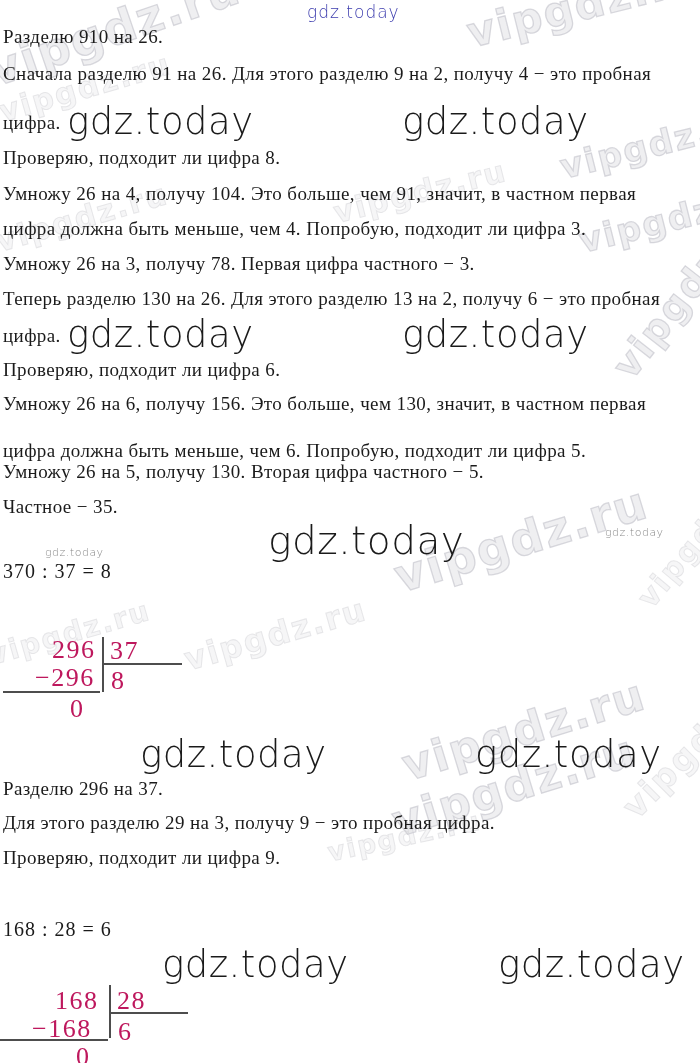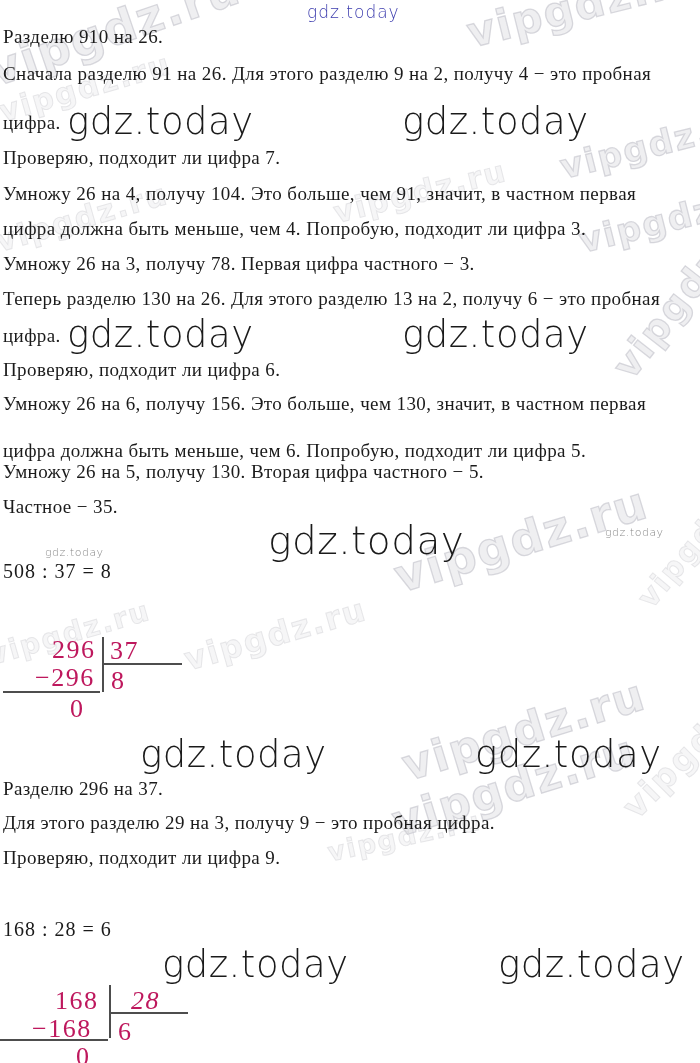--- a/index.html
+++ b/index.html
@@ -80,33 +80,33 @@
   <span class="wm" style="left:475px; top:733px;">gdz.today</span>
   <span class="wm" style="left:162px; top:943px;">gdz.today</span>
   <span class="wm" style="left:498px; top:943px;">gdz.today</span>
 
   <span class="wm-small" style="left:605px; top:526px;">gdz.today</span>
   <span class="wm-small" style="left:45px; top:546px;">gdz.today</span>
 
   <div class="tline" style="top:26px;">Разделю 910 на 26.</div>
   <div class="tline" style="top:63px;">Сначала разделю 91 на 26. Для этого разделю 9 на 2, получу 4 − это пробная</div>
   <div class="tline" style="top:112px;">цифра.</div>
-  <div class="tline" style="top:147px;">Проверяю, подходит ли цифра 7.</div>
+  <div class="tline" style="top:147px;">Проверяю, подходит ли цифра 8.</div>
   <div class="tline" style="top:183px;">Умножу 26 на 4, получу 104. Это больше, чем 91, значит, в частном первая</div>
   <div class="tline" style="top:218px;">цифра должна быть меньше, чем 4. Попробую, подходит ли цифра 3.</div>
   <div class="tline" style="top:253px;">Умножу 26 на 3, получу 78. Первая цифра частного − 3.</div>
   <div class="tline" style="top:288px;">Теперь разделю 130 на 26. Для этого разделю 13 на 2, получу 6 − это пробная</div>
   <div class="tline" style="top:325px;">цифра.</div>
   <div class="tline" style="top:359px;">Проверяю, подходит ли цифра 6.</div>
   <div class="tline" style="top:393px;">Умножу 26 на 6, получу 156. Это больше, чем 130, значит, в частном первая</div>
   <div class="tline" style="top:440px;">цифра должна быть меньше, чем 6. Попробую, подходит ли цифра 5.</div>
   <div class="tline" style="top:461px;">Умножу 26 на 5, получу 130. Вторая цифра частного − 5.</div>
   <div class="tline" style="top:496px;">Частное − 35.</div>
 
-  <div class="eq" style="top:560px;">508 : 37 = 8</div>
+  <div class="eq" style="top:560px;">370 : 37 = 8</div>
 
   <div class="division" style="top:630px;">
     <span class="dnum" style="left:52px; top:5px;">296</span>
     <div class="dline v" style="left:102px; top:7px; height:55px;"></div>
     <span class="dnum" style="left:110px; top:6px;">37</span>
     <div class="dline h" style="left:102px; top:33px; width:80px;"></div>
     <span class="dnum" style="left:35px; top:33px;">−296</span>
     <span class="dnum" style="left:111px; top:36px;">8</span>
     <div class="dline h" style="left:3px; top:61px; width:97px;"></div>
     <span class="dnum" style="left:70px; top:64px;">0</span>
@@ -114,21 +114,21 @@
 
   <div class="tline" style="top:778px;">Разделю 296 на 37.</div>
   <div class="tline" style="top:812px;">Для этого разделю 29 на 3, получу 9 − это пробная цифра.</div>
   <div class="tline" style="top:847px;">Проверяю, подходит ли цифра 9.</div>
 
   <div class="eq" style="top:918px;">168 : 28 = 6</div>
 
   <div class="division" style="top:980px;">
     <span class="dnum" style="left:55px; top:6px;">168</span>
     <div class="dline v" style="left:109px; top:5px; height:53px;"></div>
-    <span class="dnum" style="left:131px; top:6px;font-style:italic;">28</span>
+    <span class="dnum" style="left:117px; top:6px;">28</span>
     <div class="dline h" style="left:109px; top:32px; width:79px;"></div>
     <span class="dnum" style="left:32px; top:34px;">−168</span>
     <span class="dnum" style="left:118px; top:37px;">6</span>
     <div class="dline h" style="left:0px; top:59px; width:108px;"></div>
     <span class="dnum" style="left:76px; top:62px;">0</span>
   </div>
 
 </div>
 
 </body></html>

